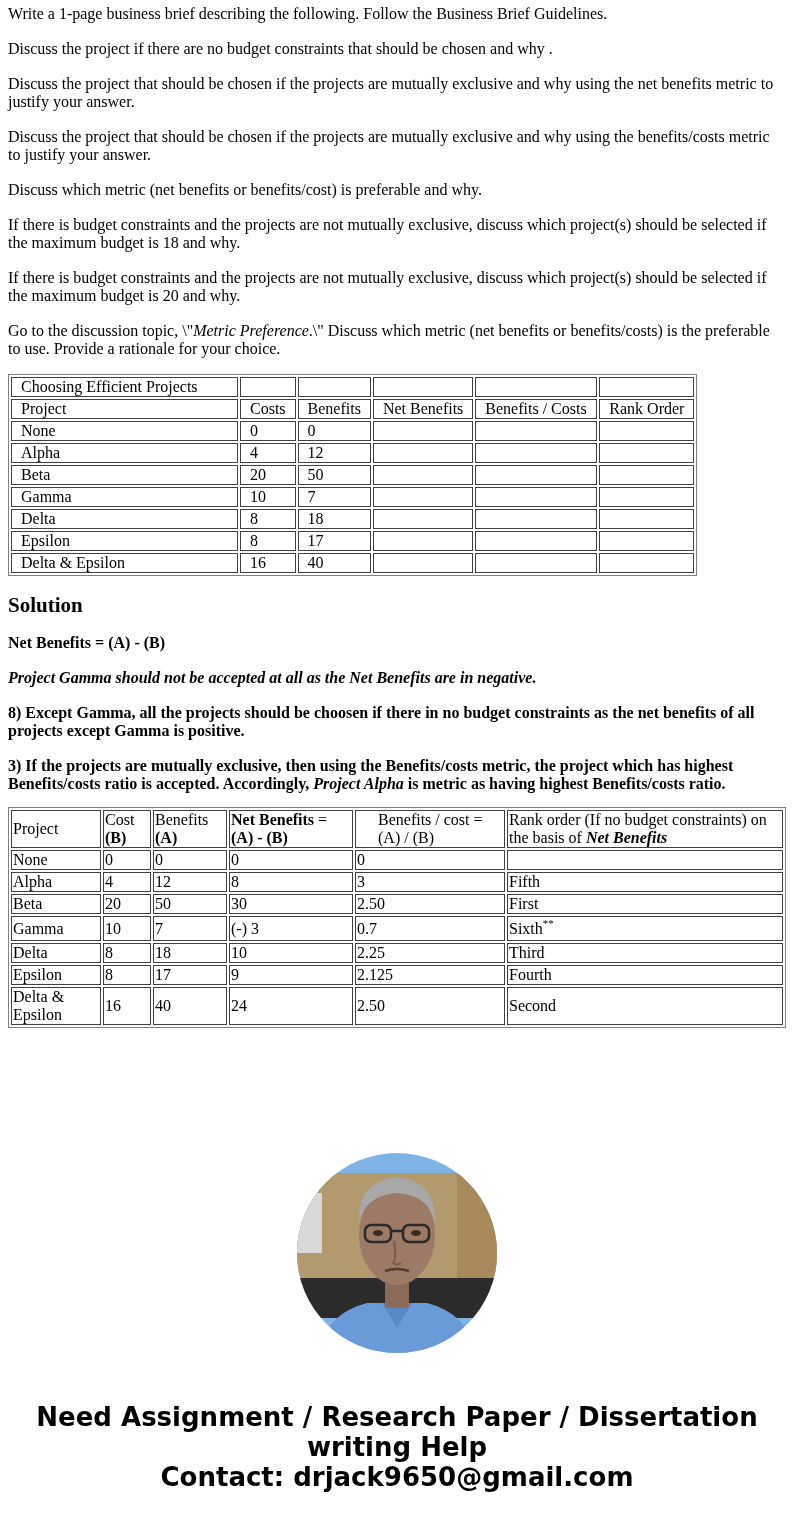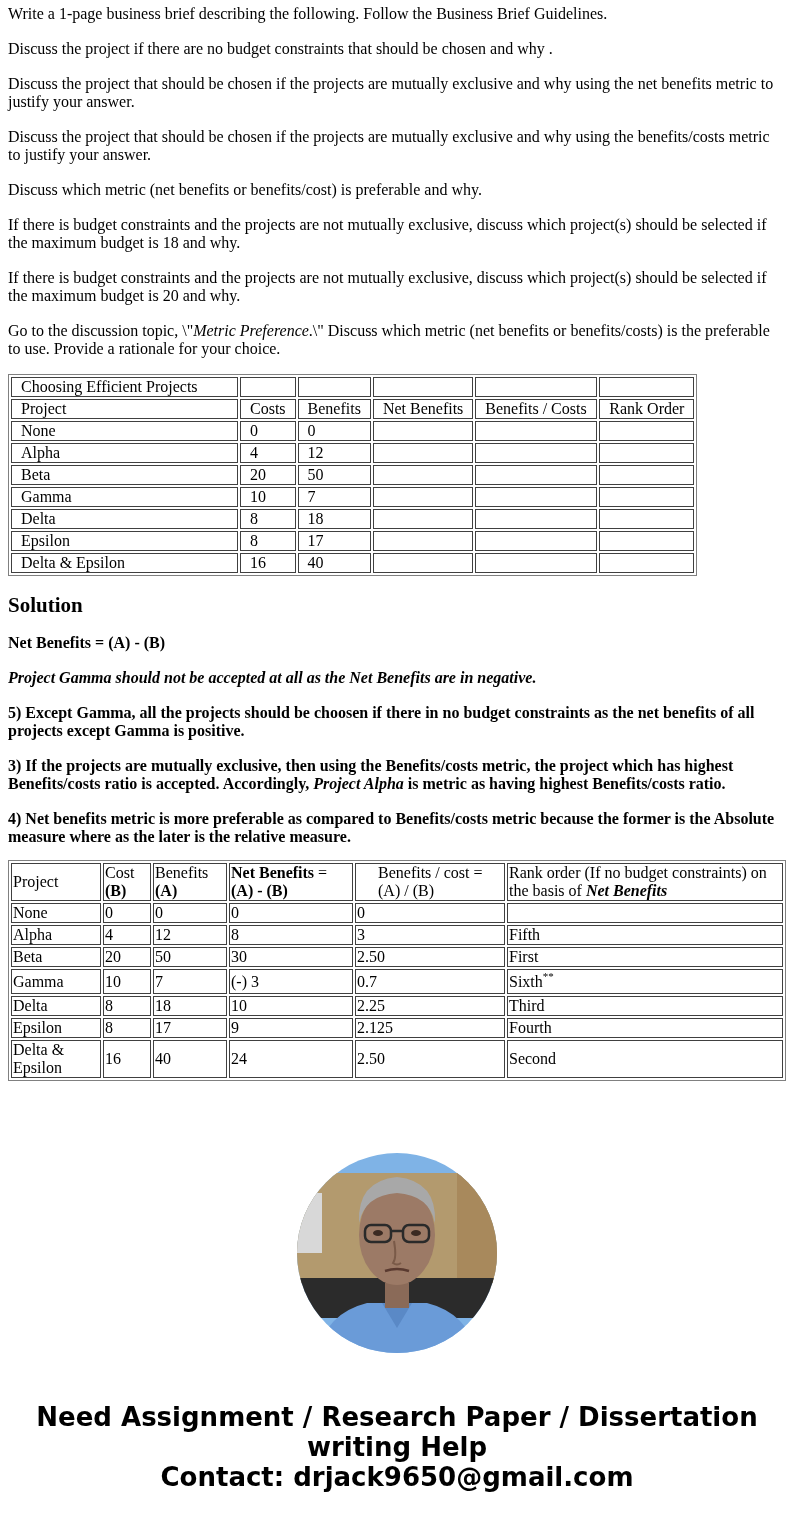--- a/index.html
+++ b/index.html
@@ -157,23 +157,22 @@
       <td></td>
           <td></td>
           <td></td>
     </tr>
   </tbody>
     </table>
 
   <h3>Solution</h3>
   <p class="bold">Net Benefits = (A) - (B)</p>
   <p class="bold"><i>Project Gamma should not be accepted at all as the Net Benefits are in negative.</i></p>
-  <p class="bold">5) Except Gamma, all the projects should be choosen if there in no budget constraints as the net benefits of all projects except Gamma is positive.</p>
+  <p class="bold">8) Except Gamma, all the projects should be choosen if there in no budget constraints as the net benefits of all projects except Gamma is positive.</p>
   <p class="bold"><span>3) If the projects are mutually exclusive, then using the Benefits/costs metric, the project which has highest Benefits/costs ratio is accepted. Accordingly, </span><i>Project Alpha</i><span> is metric as having highest Benefits/costs ratio.</span></p>
-  <p class="bold">4) Net benefits metric is more preferable as compared to Benefits/costs metric because the former is the Absolute measure where as the later is the relative measure.</p>
 
   <table class="tbl2">
     <tbody>
         <tr style="height:38px;">
       <td class="c1">Project</td>
       <td class="c2"><span>Cost</span><br><b>(B)</b></td>
       <td class="c3"><span>Benefits</span><br><b>(A)</b></td>
       <td class="c4"><b>Net Benefits</b><span> =</span><br><b>(A) - (B)</b></td>
       <td class="c5"><span>Benefits / cost =</span><br><span>(A) / (B)</span></td>
       <td class="c6"><span>Rank order (If no budget constraints) on the basis of </span><b><i>Net Benefits</i></b></td>

